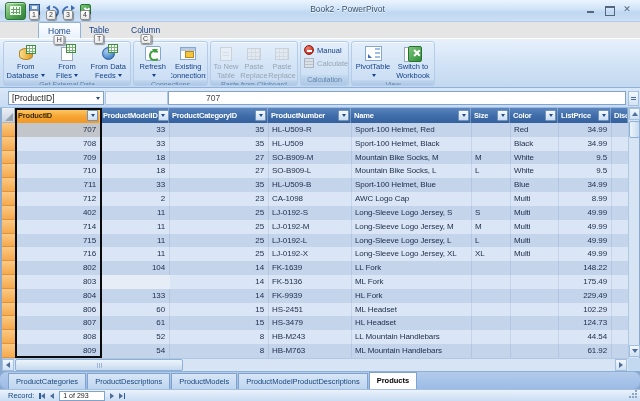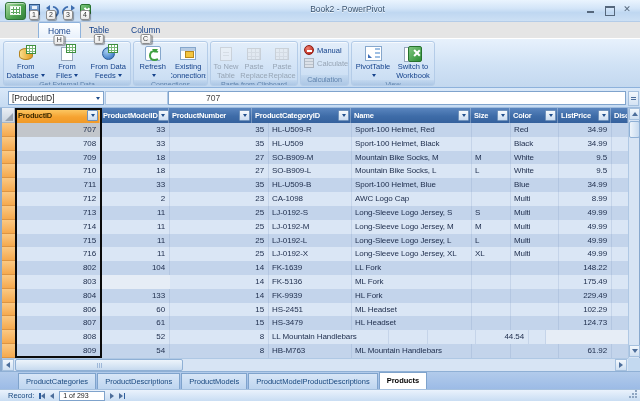--- a/index.html
+++ b/index.html
@@ -177,21 +177,21 @@
   .hscroll{ position:absolute; left:2px; top:358px; width:626px; height:13px; background:#D7E4F4; border-top:1px solid #AFC8E4;}
   .hbtn{ position:absolute; top:0; width:12px; height:12px; background:linear-gradient(#F2F7FC,#CFE0F2);
     border:1px solid #A5C0DE; display:flex; align-items:center; justify-content:center;}
   .hthumb{ position:absolute; left:13px; top:0; width:168px; height:12px; background:linear-gradient(#EDF4FB,#C7DAEF);
     border:1px solid #8FB0D5; border-radius:2px; display:flex; align-items:center; justify-content:center; gap:1px;}
   .hthumb b{ width:1px; height:5px; background:#9FB8D8; display:block;}
   .brcorner{ position:absolute; left:628px; top:358px; width:12px; height:13px; background:#C3D9F0;}
 
   
   .tabstrip{ position:absolute; left:0; top:371px; width:640px; height:18px;
-    background:linear-gradient(#B2CBEB,#9CBBE6); border-top:1px solid #8FB0D5; display:flex; align-items:flex-end; padding-left:18px;}
+    background:linear-gradient(#B2CBEB,#9CBBE6); border-top:1px solid #8FB0D5; display:flex; align-items:flex-end; padding-left:8px;border-radius:7px;}
   .stab{ height:16px; line-height:15px; font-size:7.5px; color:#17477E; padding:0 7px;
     background:linear-gradient(#D8E6F7,#BED5EF); border:1px solid #7FA3CC; border-bottom:none; margin-right:1px;
     white-space:nowrap;}
   .stab.active{ background:#fff; color:#000; font-weight:bold; height:17px;}
 
   
   .recordbar{ position:absolute; left:0; top:389px; width:640px; height:12px;
     background:linear-gradient(#EAF2FC,#C9DDF3); border-top:1px solid #A5C0DE;
     display:flex; align-items:center; font-size:7.5px; color:#17477E; padding-left:8px; gap:5px;}
   .navbtn{ display:flex; align-items:center; gap:0.5px;}
@@ -382,28 +382,28 @@
           <span class="fbtn">
             <span class="tri-down"></span>
           </span>
         </div>
         <div class="hcell" style="width: 69px; flex: 0 0 69px;">
           <span>ProductModelID</span>
           <span class="fbtn">
             <span class="tri-down"></span>
           </span>
         </div>
+        <div class="hcell" style="width: 99px; flex: 0 0 99px;">
+          <span>ProductCategoryID</span>
+          <span class="fbtn">
+            <span class="tri-down"></span>
+          </span>
+        </div>
         <div class="hcell" style="width: 83px; flex: 0 0 83px;">
           <span>ProductNumber</span>
-          <span class="fbtn">
-            <span class="tri-down"></span>
-          </span>
-        </div>
-        <div class="hcell" style="width: 99px; flex: 0 0 99px;">
-          <span>ProductCategoryID</span>
           <span class="fbtn">
             <span class="tri-down"></span>
           </span>
         </div>
         <div class="hcell" style="width: 120px; flex: 0 0 120px;">
           <span>Name</span>
           <span class="fbtn">
             <span class="tri-down"></span>
           </span>
         </div>
@@ -496,21 +496,21 @@
         <div class="gcell num" style="width: 99px; flex: 0 0 99px;">23</div>
         <div class="gcell" style="width: 83px; flex: 0 0 83px;">CA-1098</div>
         <div class="gcell" style="width: 120px; flex: 0 0 120px;">AWC Logo Cap</div>
         <div class="gcell" style="width: 39px; flex: 0 0 39px;"></div>
         <div class="gcell" style="width: 48px; flex: 0 0 48px;">Multi</div>
         <div class="gcell num" style="width: 53px; flex: 0 0 53px;">8.99</div>
         <div class="gcell" style="width: 17px; flex: 0 0 17px;"></div>
       </div>
       <div class="grow dark">
         <div class="rowsel"></div>
-        <div class="gcell num" style="width: 85px; flex: 0 0 85px;">713</div>
+        <div class="gcell num" style="width: 85px; flex: 0 0 85px;">402</div>
         <div class="gcell num" style="width: 69px; flex: 0 0 69px;">11</div>
         <div class="gcell num" style="width: 99px; flex: 0 0 99px;">25</div>
         <div class="gcell" style="width: 83px; flex: 0 0 83px;">LJ-0192-S</div>
         <div class="gcell" style="width: 120px; flex: 0 0 120px;">Long-Sleeve Logo Jersey, S</div>
         <div class="gcell" style="width: 39px; flex: 0 0 39px;">S</div>
         <div class="gcell" style="width: 48px; flex: 0 0 48px;">Multi</div>
         <div class="gcell num" style="width: 53px; flex: 0 0 53px;">49.99</div>
         <div class="gcell" style="width: 17px; flex: 0 0 17px;"></div>
       </div>
       <div class="grow light">
@@ -607,20 +607,21 @@
         <div class="gcell" style="width: 39px; flex: 0 0 39px;"></div>
         <div class="gcell" style="width: 48px; flex: 0 0 48px;"></div>
         <div class="gcell num" style="width: 53px; flex: 0 0 53px;">124.73</div>
         <div class="gcell" style="width: 17px; flex: 0 0 17px;"></div>
       </div>
       <div class="grow light">
         <div class="rowsel"></div>
         <div class="gcell num" style="width: 85px; flex: 0 0 85px;">808</div>
         <div class="gcell num" style="width: 69px; flex: 0 0 69px;">52</div>
         <div class="gcell num" style="width: 99px; flex: 0 0 99px;">8</div>
+        <div class="gcell" style="width: 83px; flex: 0 0 83px;">HB-M243</div>
         <div class="gcell" style="width: 120px; flex: 0 0 120px;">LL Mountain Handlebars</div>
         <div class="gcell" style="width: 39px; flex: 0 0 39px;"></div>
         <div class="gcell" style="width: 48px; flex: 0 0 48px;"></div>
         <div class="gcell num" style="width: 53px; flex: 0 0 53px;">44.54</div>
         <div class="gcell" style="width: 17px; flex: 0 0 17px;"></div>
       </div>
       <div class="grow dark">
         <div class="rowsel"></div>
         <div class="gcell num" style="width: 85px; flex: 0 0 85px;">809</div>
         <div class="gcell num" style="width: 69px; flex: 0 0 69px;">54</div>

